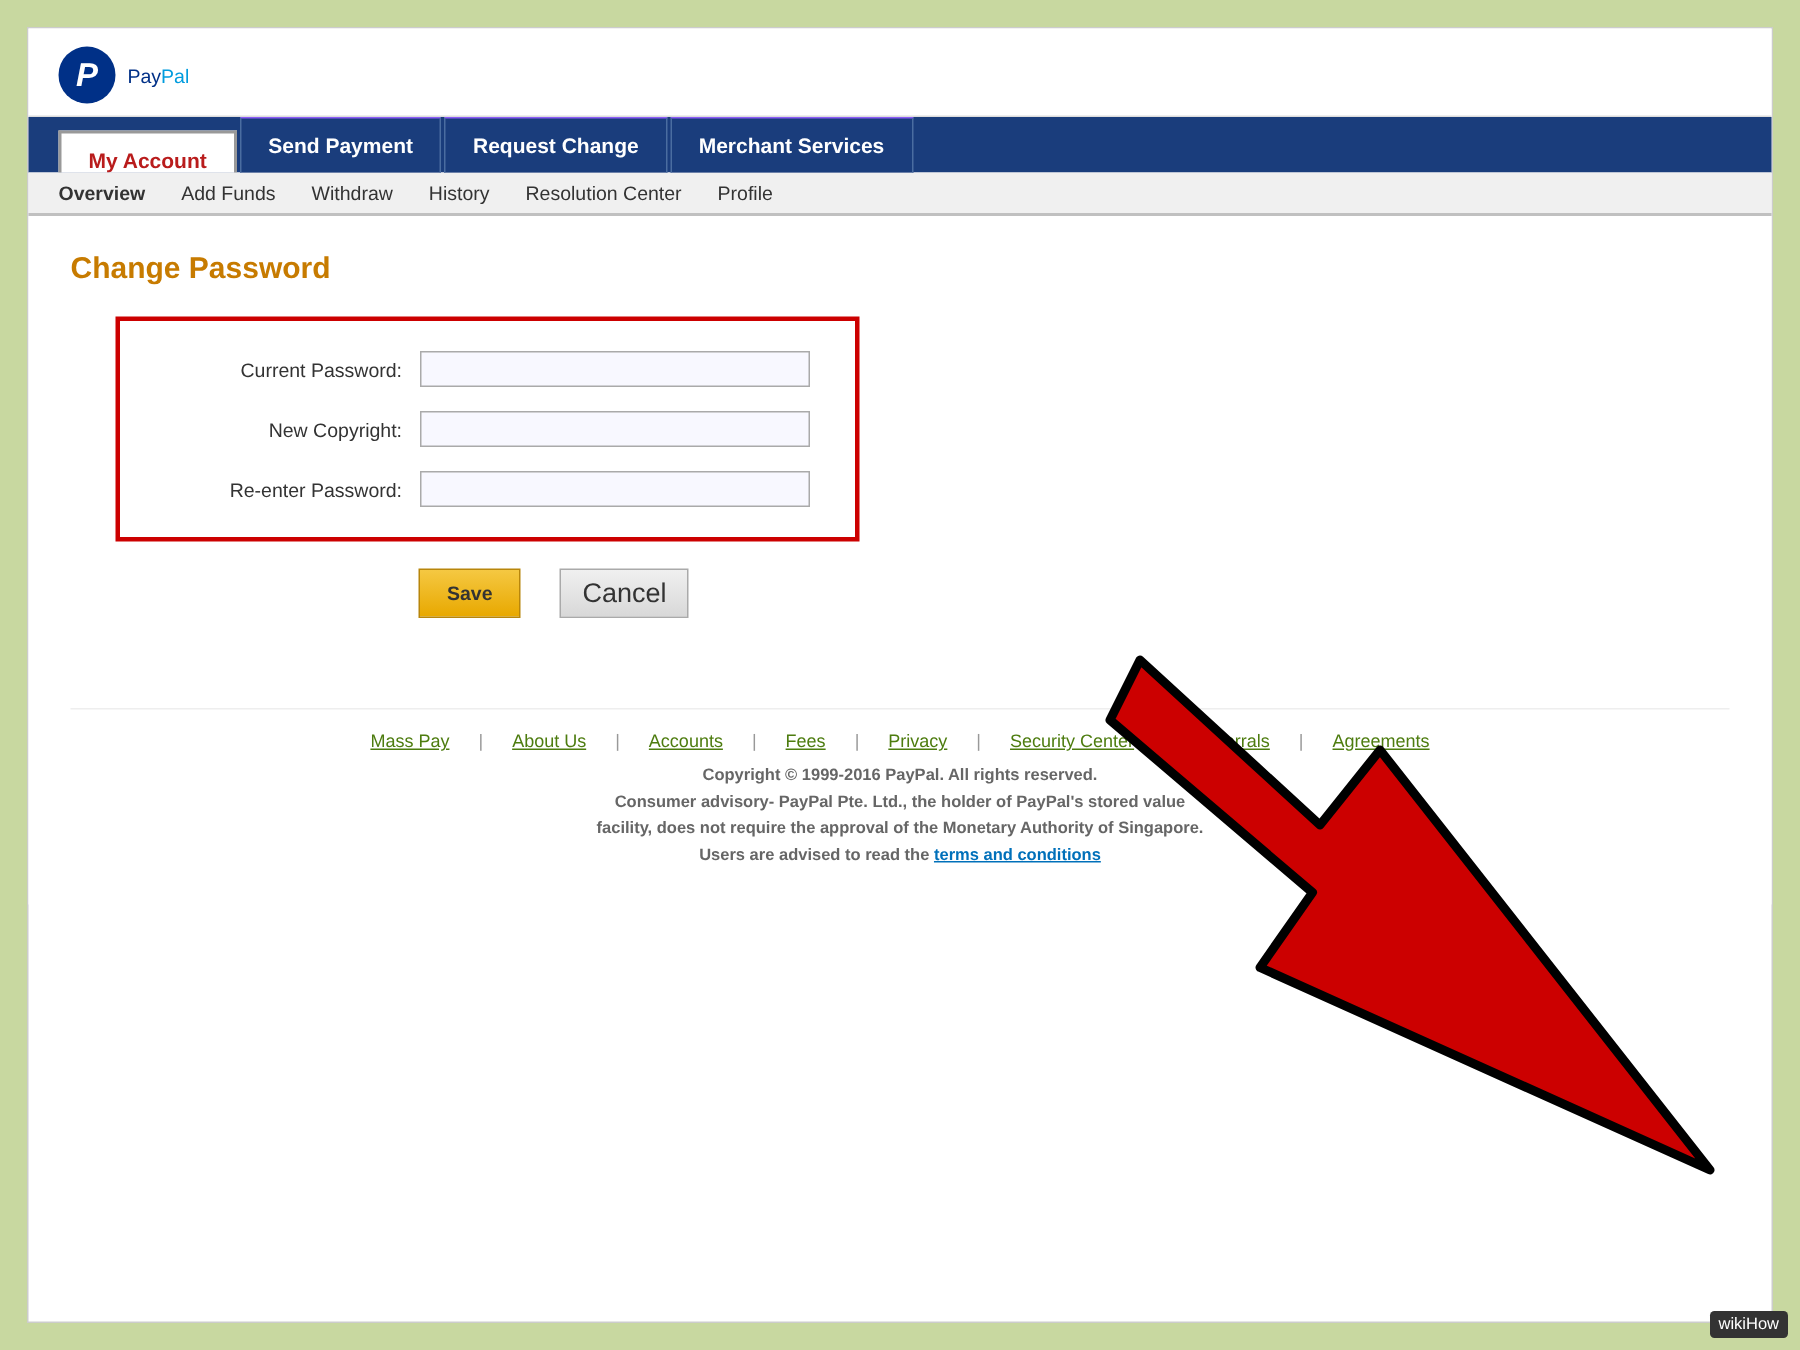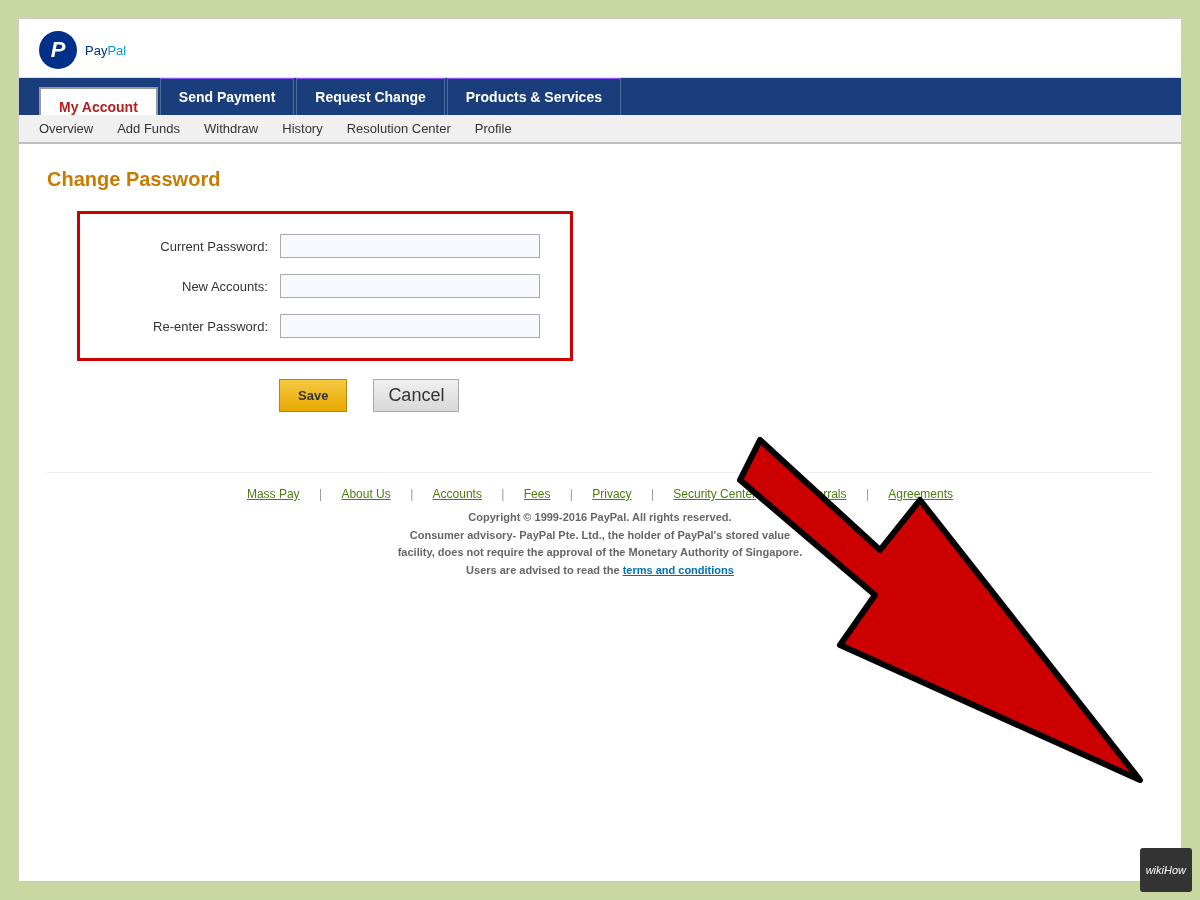--- a/index.html
+++ b/index.html
@@ -13,24 +13,23 @@
       position: relative;
     }
 
     .wikihow-badge {
       position: absolute;
       bottom: 8px;
       right: 8px;
       background: #333;
       color: #fff;
       font-size: 11px;
-      padding: 16px 6px;
+      padding: 3px 6px;
       border-radius: 3px;
       z-index: 10;
-      font-style: italic;
     }
 
     .page-container {
       position: absolute;
       top: 18px;
       left: 18px;
       right: 18px;
       bottom: 18px;
       background: #fff;
       border: 1px solid #ccc;
@@ -114,21 +113,21 @@
     }
 
     .sub-nav-item {
       color: #333;
       font-size: 13px;
       cursor: pointer;
       text-decoration: none;
     }
 
     .sub-nav-item.active {
-      font-weight: normal;
+      font-weight: bold;
     }
 
     
     .content {
       padding: 24px 28px;
       background: #fff;
     }
 
     .page-title {
       color: #c77b00;
@@ -267,21 +266,21 @@
       <div>
         <span class="logo-pay">Pay</span><span class="logo-pal">Pal</span>
       </div>
     </div>
   </div>
 
   <div class="main-nav">
     <div class="nav-tab active">My Account</div>
     <div class="nav-tab">Send Payment</div>
     <div class="nav-tab">Request Change</div>
-    <div class="nav-tab">Products &amp; Services</div>
+    <div class="nav-tab">Merchant Services</div>
   </div>
 
   <div class="sub-nav">
     <span class="sub-nav-item active">Overview</span>
     <span class="sub-nav-item">Add Funds</span>
     <span class="sub-nav-item">Withdraw</span>
     <span class="sub-nav-item">History</span>
     <span class="sub-nav-item">Resolution Center</span>
     <span class="sub-nav-item">Profile</span>
   </div>
@@ -289,21 +288,21 @@
   <div class="content">
     <div class="page-title">Change Password</div>
 
     
     <div class="form-box">
       <div class="form-row">
         <label class="form-label">Current Password:</label>
         <input type="password" class="form-input" style="">
       </div>
       <div class="form-row">
-        <label class="form-label">New Accounts:</label>
+        <label class="form-label">New Copyright:</label>
         <input type="password" class="form-input" style="">
       </div>
       <div class="form-row">
         <label class="form-label">Re-enter Password:</label>
         <input type="password" class="form-input" style="">
       </div>
     </div>
 
     
     <div class="button-row">

